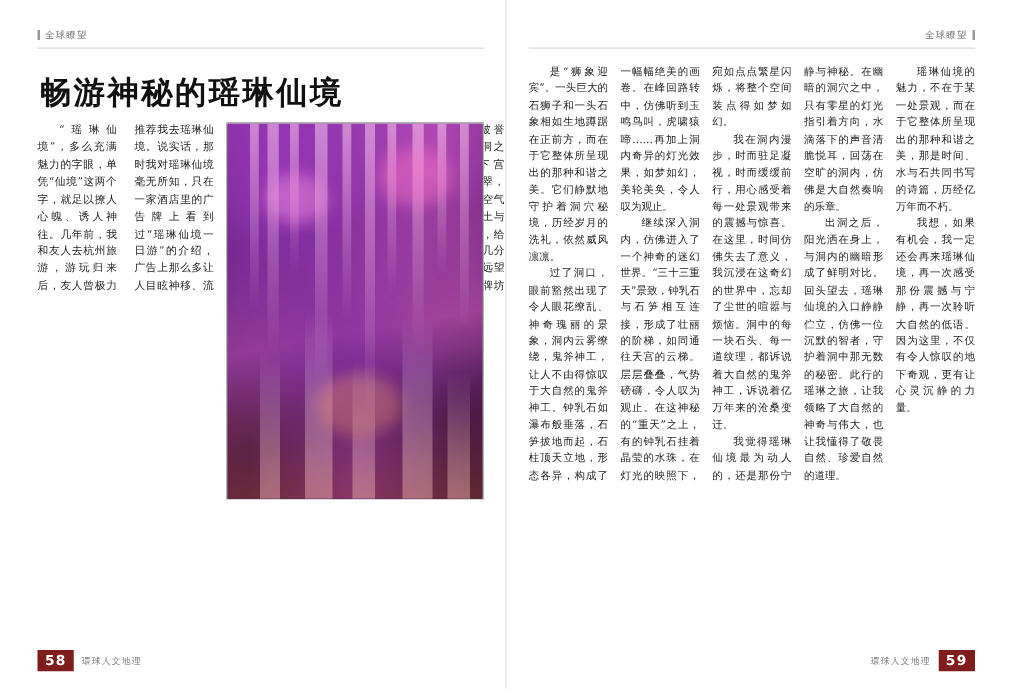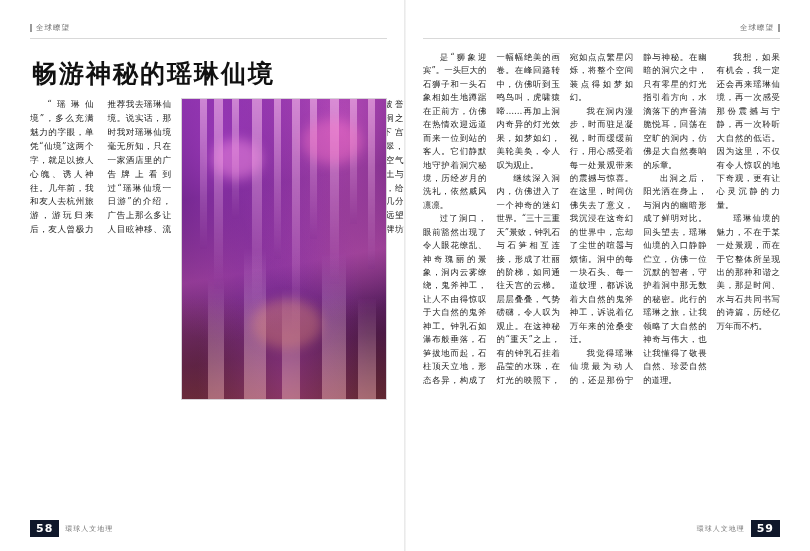--- a/index.html
+++ b/index.html
@@ -112,21 +112,21 @@
   }
   .right-cols p,.left-cols p{margin:0 0 0 0;text-indent:2em;}
   
   .folio{
     position:absolute;bottom:14px;
     display:flex;align-items:center;gap:6px;
   }
   .folio.l{left:30px;}
   .folio.r{right:30px;flex-direction:row-reverse;}
   .folio .num{
-    background:#0f172a;color:#fff;
+    background:#7f1d1d;color:#fff;
     font-family:"DejaVu Sans","Liberation Sans",sans-serif;
     font-size:11px;font-weight:bold;
     padding:2px 6px;letter-spacing:1px;
   }
   .folio .mag{font-size:7px;color:#777;letter-spacing:1px;}
 </style>
 </head>
 <body>
 
 <div class="spread">
@@ -181,28 +181,28 @@
 
   <div class="page right">
 
     <div class="runhead r">
       <span>全球瞭望</span>
       <span class="bar"></span>
     </div>
     <div class="rule"></div>
 
     <div class="cols right-cols" style="margin-top:12px;">
-      <p>是“狮象迎宾”。一头巨大的石狮子和一头石象相如生地蹲踞在正前方，仿佛在热情欢迎远道而来一位到站的客人。它们静默地守护着洞穴秘境，历经岁月的洗礼，依然威风凛凛。</p>
+      <p>是“狮象迎宾”。一头巨大的石狮子和一头石象相如生地蹲踞在正前方，而在于它整体所呈现出的那种和谐之美。它们静默地守护着洞穴秘境，历经岁月的洗礼，依然威风凛凛。</p>
       <p>过了洞口，眼前豁然出现了令人眼花缭乱、神奇瑰丽的景象，洞内云雾缭绕，鬼斧神工，让人不由得惊叹于大自然的鬼斧神工。钟乳石如瀑布般垂落，石笋拔地而起，石柱顶天立地，形态各异，构成了一幅幅绝美的画卷。在峰回路转中，仿佛听到玉鸣鸟叫，虎啸猿啼……再加上洞内奇异的灯光效果，如梦如幻，美轮美奂，令人叹为观止。</p>
       <p>继续深入洞内，仿佛进入了一个神奇的迷幻世界。“三十三重天”景致，钟乳石与石笋相互连接，形成了壮丽的阶梯，如同通往天宫的云梯。层层叠叠，气势磅礴，令人叹为观止。在这神秘的“重天”之上，有的钟乳石挂着晶莹的水珠，在灯光的映照下，宛如点点繁星闪烁，将整个空间装点得如梦如幻。</p>
       <p>我在洞内漫步，时而驻足凝视，时而缓缓前行，用心感受着每一处景观带来的震撼与惊喜。在这里，时间仿佛失去了意义，我沉浸在这奇幻的世界中，忘却了尘世的喧嚣与烦恼。洞中的每一块石头、每一道纹理，都诉说着大自然的鬼斧神工，诉说着亿万年来的沧桑变迁。</p>
       <p>我觉得瑶琳仙境最为动人的，还是那份宁静与神秘。在幽暗的洞穴之中，只有零星的灯光指引着方向，水滴落下的声音清脆悦耳，回荡在空旷的洞内，仿佛是大自然奏响的乐章。</p>
       <p>出洞之后，阳光洒在身上，与洞内的幽暗形成了鲜明对比。回头望去，瑶琳仙境的入口静静伫立，仿佛一位沉默的智者，守护着洞中那无数的秘密。此行的瑶琳之旅，让我领略了大自然的神奇与伟大，也让我懂得了敬畏自然、珍爱自然的道理。</p>
+      <p>瑶琳仙境的魅力，不在于某一处景观，而在于它整体所呈现出的那种和谐之美，那是时间、水与石共同书写的诗篇，历经亿万年而不朽。</p>
       <p>我想，如果有机会，我一定还会再来瑶琳仙境，再一次感受那份震撼与宁静，再一次聆听大自然的低语。因为这里，不仅有令人惊叹的地下奇观，更有让心灵沉静的力量。</p>
-      <p>瑶琳仙境的魅力，不在于某一处景观，而在于它整体所呈现出的那种和谐之美，那是时间、水与石共同书写的诗篇，历经亿万年而不朽。</p>
     </div>
 
     <div class="folio r">
       <span class="num">59</span>
       <span class="mag">環球人文地理</span>
     </div>
   </div>
 
 </div>
 

